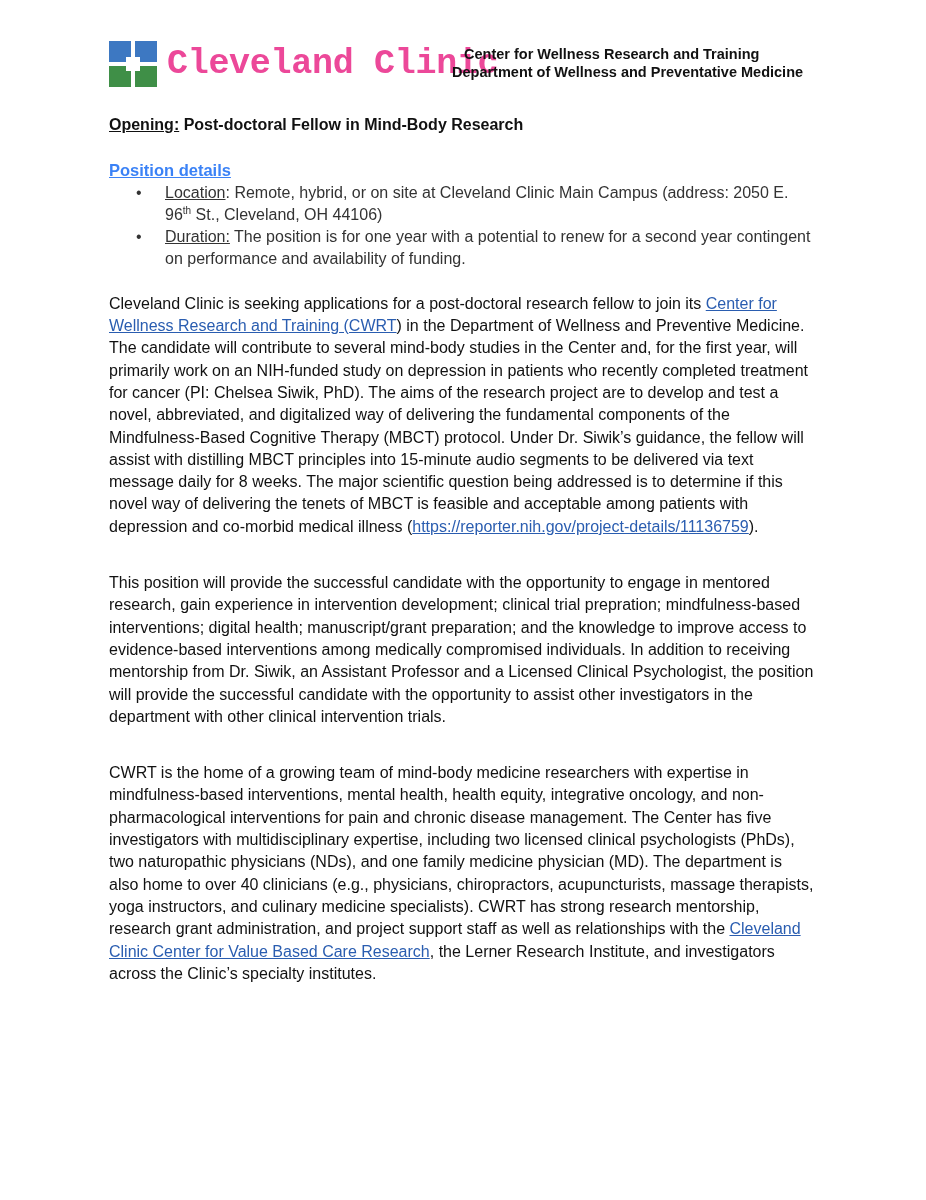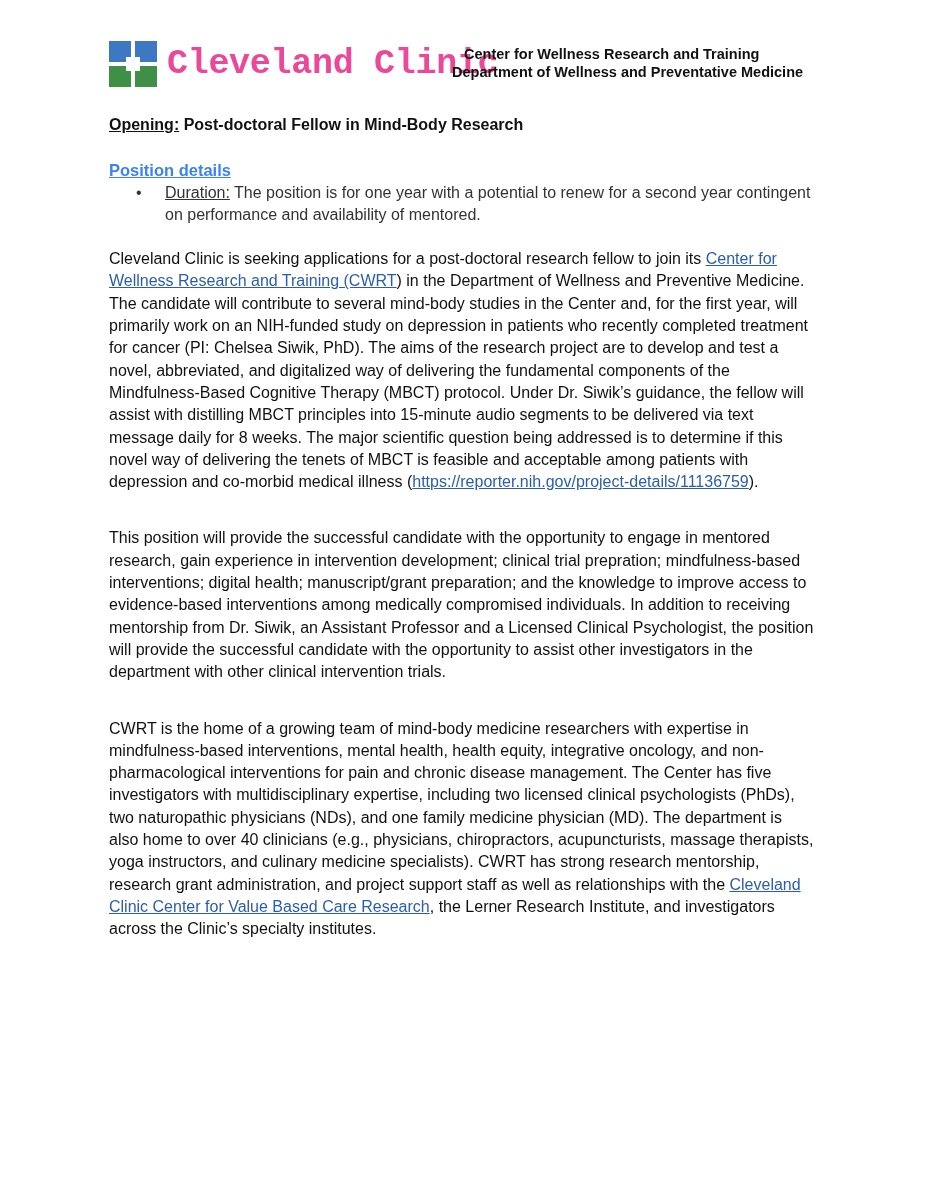--- a/index.html
+++ b/index.html
@@ -68,21 +68,22 @@
 
     <p class="opening">
       <span class="u">Opening:</span>
       <span>Post-doctoral Fellow in Mind-Body Research</span>
     </p>
 
     <p class="pd-title">
       <span class="u">Position details</span>
     </p>
     <ul class="details">
-      <li><span class="lbl">Duration:</span> <span>The position is for one year with a potential to renew for a second year contingent on performance and availability of mentored.</span></li>
+      <li><span class="lbl">Location</span><span>: </span><span>Remote, hybrid, or on site at Cleveland Clinic Main Campus (address: 2050 E. 96</span><sup>th</sup><span> St., Cleveland, OH 44106)</span></li>
+      <li><span class="lbl">Duration:</span> <span>The position is for one year with a potential to renew for a second year contingent on performance and availability of funding.</span></li>
     </ul>
 
     <div class="section">
       <p><span>Cleveland Clinic is seeking applications for a post-doctoral research fellow to join its </span><a class="link">Center for Wellness Research and Training (CWRT</a><span>) in the Department of Wellness and Preventive Medicine. The candidate will contribute to several mind-body studies in the Center and, for the first year, will primarily work on an NIH-funded study on depression in patients who recently completed treatment for cancer (PI: Chelsea Siwik, PhD). The aims of the research project are to develop and test a novel, abbreviated, and digitalized way of delivering the fundamental components of the Mindfulness-Based Cognitive Therapy (MBCT) protocol. Under Dr. Siwik’s guidance, the fellow will assist with distilling MBCT principles into 15-minute audio segments to be delivered via text message daily for 8 weeks. The major scientific question being addressed is to determine if this novel way of delivering the tenets of MBCT is feasible and acceptable among patients with depression and co-morbid medical illness (</span><a class="link">https://reporter.nih.gov/project-details/11136759</a><span>).</span></p>
 
       <p class="para-gap">This position will provide the successful candidate with the opportunity to engage in mentored research, gain experience in intervention development; clinical trial prepration; mindfulness-based interventions; digital health; manuscript/grant preparation; and the knowledge to improve access to evidence-based interventions among medically compromised individuals. In addition to receiving mentorship from Dr. Siwik, an Assistant Professor and a Licensed Clinical Psychologist, the position will provide the successful candidate with the opportunity to assist other investigators in the department with other clinical intervention trials.</p>
 
       <p class="para-gap"><span>CWRT is the home of a growing team of mind-body medicine researchers with expertise in mindfulness-based interventions, mental health, health equity, integrative oncology, and non-pharmacological interventions for pain and chronic disease management. The Center has five investigators with multidisciplinary expertise, including two licensed clinical psychologists (PhDs), two naturopathic physicians (NDs), and one family medicine physician (MD). The department is also home to over 40 clinicians (e.g., physicians, chiropractors, acupuncturists, massage therapists, yoga instructors, and culinary medicine specialists). CWRT has strong research mentorship, research grant administration, and project support staff as well as relationships with the </span><a class="link">Cleveland Clinic Center for Value Based Care Research</a><span>, the Lerner Research Institute, and investigators across the Clinic’s specialty institutes.</span></p>
     </div>
 

